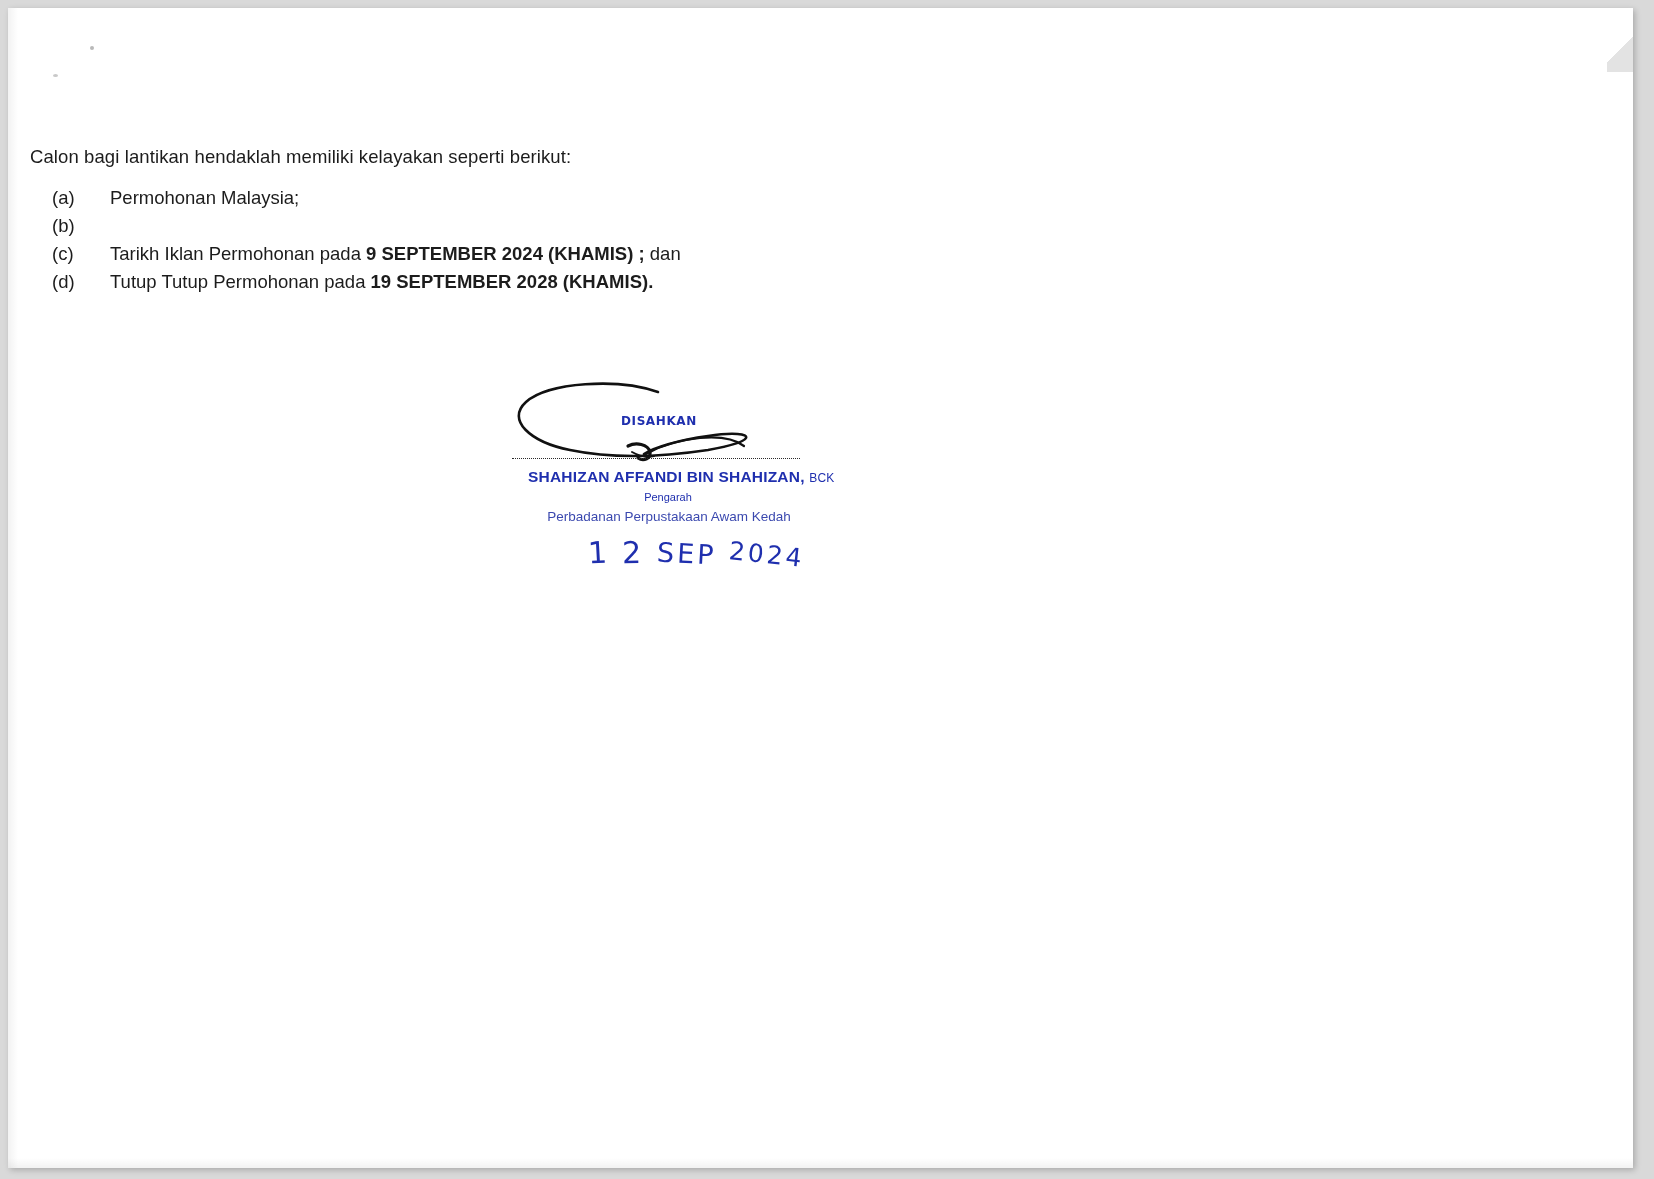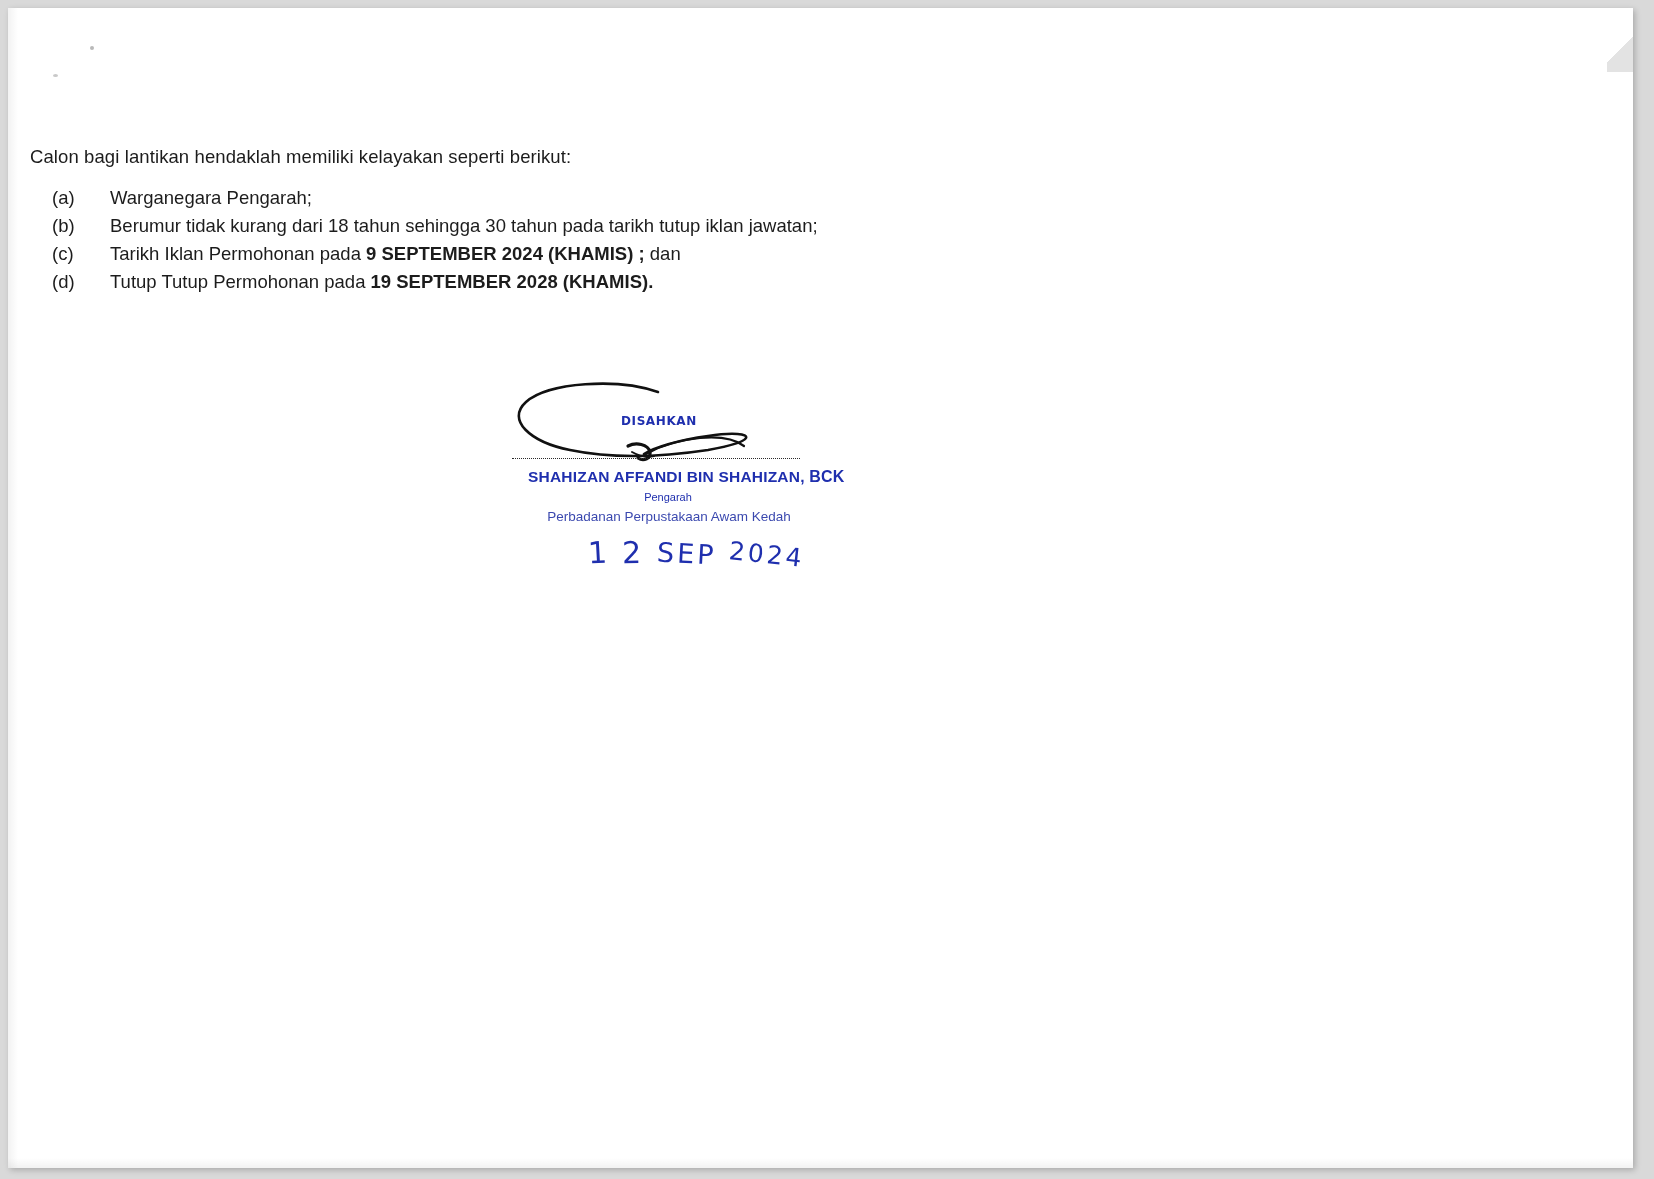--- a/index.html
+++ b/index.html
@@ -117,22 +117,22 @@
     top: 88px;
     width: 300px;
     text-align: center;
     color: #1f2fae;
     font-size: 15.5px;
     font-weight: bold;
     letter-spacing: 0.2px;
     white-space: nowrap;
   }
   .sig-name .suffix {
-    font-size: 16px;
-    font-weight: bold;
+    font-size: 12px;
+    font-weight: normal;
   }
   .sig-role {
     position: absolute;
     left: 20px;
     top: 111px;
     width: 280px;
     text-align: center;
     color: #1f2fae;
     font-size: 11px;
   }
@@ -173,29 +173,26 @@
   <div class="speck speck-a"></div>
   <div class="speck speck-b"></div>
 
   <div class="intro">Calon bagi lantikan hendaklah memiliki kelayakan seperti berikut:</div>
 
   <div class="list">
 
     <div class="list-row">
       <span class="list-marker">(a)</span>
       <span class="list-text">
-        <span>Warganegara Pengarah;</span><b></b><span></span>
+        <span>Permohonan Malaysia;</span><b></b><span></span>
       </span>
     </div>
 
     <div class="list-row">
       <span class="list-marker">(b)</span>
-      <span class="list-text">
-        <span>Berumur tidak kurang dari 18 tahun sehingga 30 tahun pada tarikh tutup iklan jawatan;</span><b></b><span></span>
-      </span>
     </div>
 
     <div class="list-row">
       <span class="list-marker">(c)</span>
       <span class="list-text">
         <span>Tarikh Iklan Permohonan pada </span><b>9 SEPTEMBER 2024 (KHAMIS) ;</b><span> dan</span>
       </span>
     </div>
 
     <div class="list-row">

